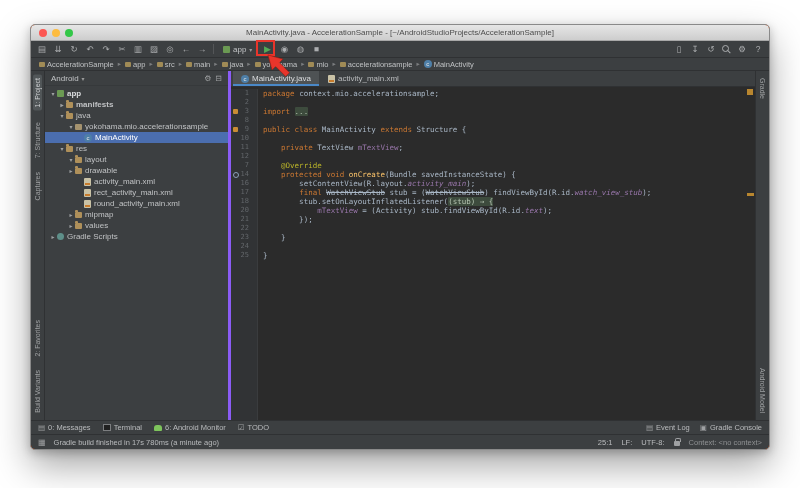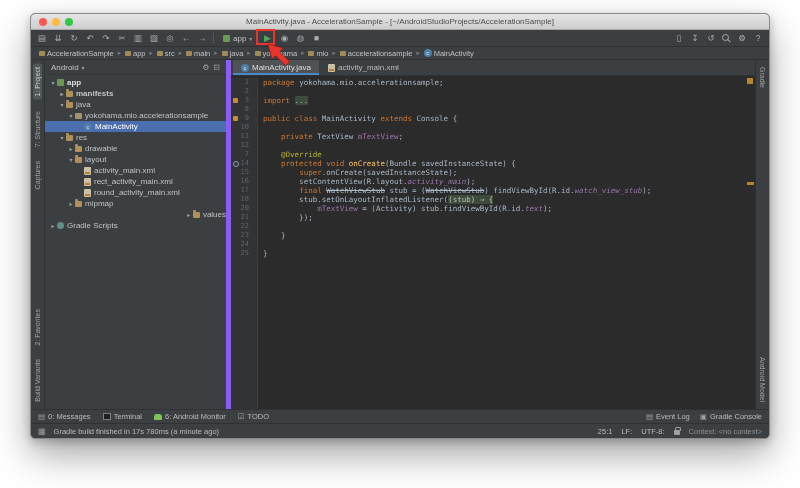--- a/index.html
+++ b/index.html
@@ -1,18 +1,18 @@
 <!DOCTYPE html>
 <html><head>
 <meta charset="utf-8">
 <style>
   *{box-sizing:border-box;margin:0;padding:0}
   html,body{width:800px;height:488px;overflow:hidden}
   body{background:#ffffff;font-family:"Liberation Sans",sans-serif;position:relative}
-  .window{position:absolute;left:30px;top:13px;width:740px;height:426px;background:#c2410c;border:1px solid #8a8a8a;
+  .window{position:absolute;left:30px;top:24px;width:740px;height:426px;background:#c2410c;border:1px solid #8a8a8a;
     border-radius:5px;box-shadow:0 16px 36px rgba(0,0,0,.35),0 3px 10px rgba(0,0,0,.22);
     display:flex;flex-direction:column;overflow:hidden}
   
   .titlebar{height:16px;flex:none;background:linear-gradient(#e6e6e6,#cdcdcd);border-bottom:1px solid #a8a8a8;
     display:flex;align-items:center;position:relative;border-radius:4px 4px 0 0}
   .lights{position:absolute;left:8px;top:4px;display:flex;gap:5px}
   .light{width:8px;height:8px;border-radius:50%;display:inline-block}
   .light.red{background:#fc5753}.light.yellow{background:#fdbc40}.light.green{background:#33c748}
   .title{margin:0 auto;font-size:8px;color:#4c4c4c;white-space:nowrap}
   
@@ -40,21 +40,21 @@
   
   .main{flex:1;display:flex;min-height:0}
   .stripe{width:14px;flex:none;background:#3c3f41;display:flex;flex-direction:column;align-items:center;padding:4px 0;gap:8px}
   .stripe.left{border-right:1px solid #2f3133}
   .stripe.right{border-left:1px solid #2f3133}
   .stripe-btn{writing-mode:vertical-rl;font-size:7px;color:#9fa1a3;padding:3px 1px;border-radius:2px;white-space:nowrap}
   .stripe.left .stripe-btn{transform:rotate(180deg)}
   .stripe-btn.active{background:#515658;color:#d2d4d6}
   .stripe-spacer{margin-top:auto}
   
-  .project{width:186px;flex:none;background:#3c3f41;border-right:5px solid #8b5cf6;display:flex;flex-direction:column}
+  .project{width:186px;flex:none;background:#3c3f41;border-right:3px solid #8b5cf6;display:flex;flex-direction:column}
   .proj-header{height:15px;flex:none;display:flex;align-items:center;gap:3px;padding:0 6px;font-size:8px;color:#c3c5c7;border-bottom:1px solid #36393b}
   .ph-icons{margin-left:auto;display:flex;gap:4px;font-size:8px;color:#9fa1a3}
   .tree{flex:1;overflow:hidden;padding-top:2px}
   .tree-row{height:11px;display:flex;align-items:center;font-size:8px;color:#c0c2c4;white-space:nowrap}
   .tree-row.selected{background:#4b6eaf;color:#fff}
   .tree-arrow{width:8px;text-align:center;font-size:6px;color:#9fa1a3;flex:none}
   .tree-label{margin-left:3px}
   .tree-row.bold .tree-label{font-weight:bold;color:#dadcde}
   .ic{display:inline-block;flex:none}
   .ic-folder{width:7px;height:6px;background:#af905a;border-radius:1px;position:relative}
@@ -249,28 +249,28 @@
             <span class="tree-arrow"></span>
             <span class="ic ic-class">c</span>
             <span class="tree-label">MainActivity</span>
           </div>
           <div class="tree-row" style="padding-left: 13px;">
             <span class="tree-arrow">▾</span>
             <span class="ic ic-folder"></span>
             <span class="tree-label">res</span>
           </div>
           <div class="tree-row" style="padding-left: 22px;">
+            <span class="tree-arrow">▾</span>
+            <span class="ic ic-folder"></span>
+            <span class="tree-label">layout</span>
+          </div>
+          <div class="tree-row" style="padding-left: 22px;">
             <span class="tree-arrow">▸</span>
             <span class="ic ic-folder"></span>
             <span class="tree-label">drawable</span>
-          </div>
-          <div class="tree-row" style="padding-left: 22px;">
-            <span class="tree-arrow">▾</span>
-            <span class="ic ic-folder"></span>
-            <span class="tree-label">layout</span>
           </div>
           <div class="tree-row" style="padding-left: 31px;">
             <span class="tree-arrow"></span>
             <span class="ic ic-xml"></span>
             <span class="tree-label">activity_main.xml</span>
           </div>
           <div class="tree-row" style="padding-left: 31px; align-items: center;">
             <span class="tree-arrow"></span>
             <span class="ic ic-xml"></span>
             <span class="tree-label">rect_activity_main.xml</span>
@@ -278,21 +278,21 @@
           <div class="tree-row" style="padding-left: 31px;">
             <span class="tree-arrow"></span>
             <span class="ic ic-xml"></span>
             <span class="tree-label">round_activity_main.xml</span>
           </div>
           <div class="tree-row" style="padding-left: 22px;">
             <span class="tree-arrow">▸</span>
             <span class="ic ic-folder"></span>
             <span class="tree-label">mipmap</span>
           </div>
-          <div class="tree-row" style="padding-left: 22px; justify-content: flex-end;">
+          <div class="tree-row" style="padding-left: 22px;">
             <span class="tree-arrow">▸</span>
             <span class="ic ic-folder"></span>
             <span class="tree-label">values</span>
           </div>
           <div class="tree-row" style="padding-left: 4px;">
             <span class="tree-arrow">▸</span>
             <span class="ic ic-gradle"></span>
             <span class="tree-label">Gradle Scripts</span>
           </div>
         </div>
@@ -306,61 +306,57 @@
           </div>
           <div class="tab">
             <span class="ic ic-xml"></span>
             <span>activity_main.xml</span>
           </div>
         </div>
       <div class="editor-body">
         <div id="code-lines">
             <div class="code-row">
               <span class="gutter-cell">1</span>
-              <span class="code-cell"><span class="seg-kw">package </span><span class="seg-pl">yokohama.mio.accelerationsample;</span></span>
+              <span class="code-cell"><span class="seg-kw">package </span><span class="seg-pl">context.mio.accelerationsample;</span></span>
             </div>
             <div class="code-row">
               <span class="gutter-cell">2</span>
               <span class="code-cell"></span>
             </div>
             <div class="code-row">
               <span class="gutter-cell">3<span class="gutter-ic marker"></span></span>
               <span class="code-cell"><span class="seg-kw">import </span><span class="seg-fold">...</span></span>
             </div>
             <div class="code-row">
               <span class="gutter-cell">8</span>
               <span class="code-cell"></span>
             </div>
             <div class="code-row">
               <span class="gutter-cell">9<span class="gutter-ic marker"></span></span>
-              <span class="code-cell"><span class="seg-kw">public class </span><span class="seg-pl">MainActivity </span><span class="seg-kw">extends </span><span class="seg-pl">Console {</span></span>
+              <span class="code-cell"><span class="seg-kw">public class </span><span class="seg-pl">MainActivity </span><span class="seg-kw">extends </span><span class="seg-pl">Structure {</span></span>
             </div>
             <div class="code-row">
               <span class="gutter-cell">10</span>
               <span class="code-cell"></span>
             </div>
             <div class="code-row">
               <span class="gutter-cell">11</span>
               <span class="code-cell"><span class="seg-pl">    </span><span class="seg-kw">private </span><span class="seg-pl">TextView </span><span class="seg-fld">mTextView</span><span class="seg-pl">;</span></span>
             </div>
             <div class="code-row">
               <span class="gutter-cell">12</span>
               <span class="code-cell"></span>
             </div>
             <div class="code-row">
               <span class="gutter-cell">7</span>
               <span class="code-cell"><span class="seg-pl">    </span><span class="seg-ann">@Override</span></span>
             </div>
             <div class="code-row">
               <span class="gutter-cell">14<span class="gutter-ic override"></span></span>
               <span class="code-cell"><span class="seg-pl">    </span><span class="seg-kw">protected void </span><span class="seg-mth">onCreate</span><span class="seg-pl">(Bundle savedInstanceState) {</span></span>
-            </div>
-            <div class="code-row">
-              <span class="gutter-cell">15</span>
-              <span class="code-cell"><span class="seg-pl">        </span><span class="seg-kw">super</span><span class="seg-pl">.onCreate(savedInstanceState);</span></span>
             </div>
             <div class="code-row">
               <span class="gutter-cell">16</span>
               <span class="code-cell"><span class="seg-pl">        setContentView(R.layout.</span><span class="seg-res">activity_main</span><span class="seg-pl">);</span></span>
             </div>
             <div class="code-row">
               <span class="gutter-cell">17</span>
               <span class="code-cell"><span class="seg-pl">        </span><span class="seg-kw">final </span><span class="seg-dep">WatchViewStub</span><span class="seg-pl"> stub = (</span><span class="seg-dep">WatchViewStub</span><span class="seg-pl">) findViewById(R.id.</span><span class="seg-res">watch_view_stub</span><span class="seg-pl">);</span></span>
             </div>
             <div class="code-row">

